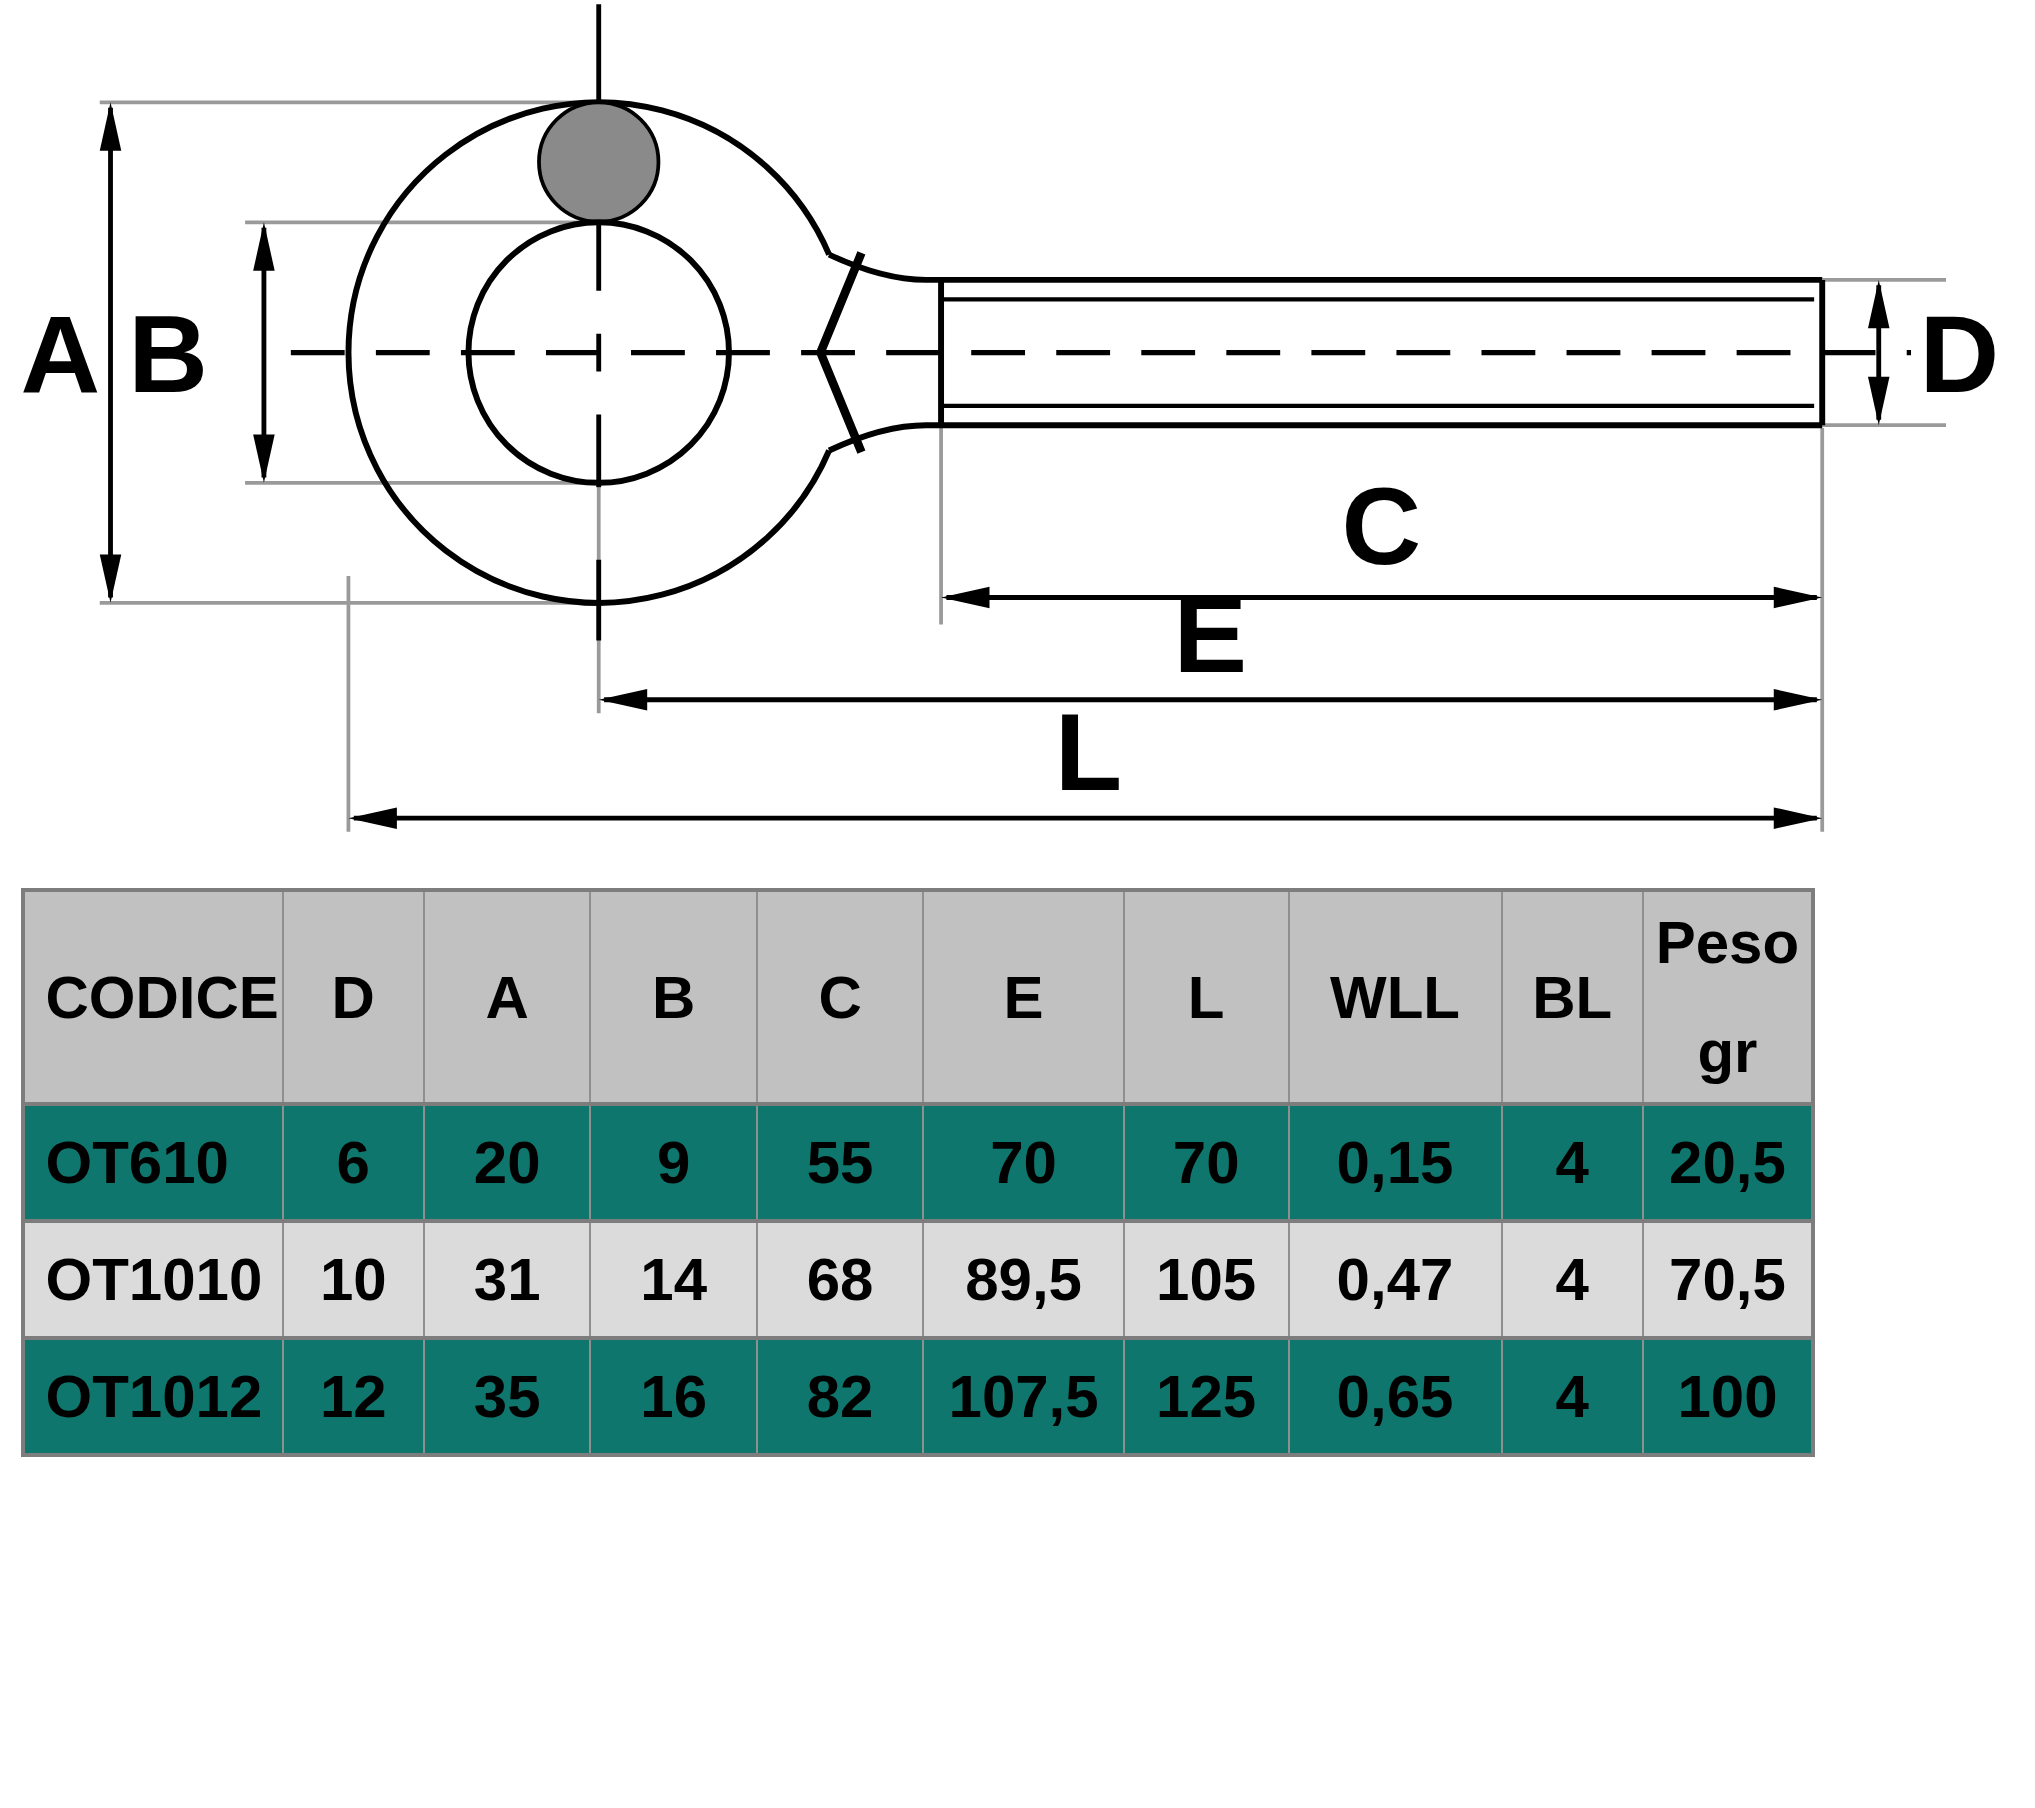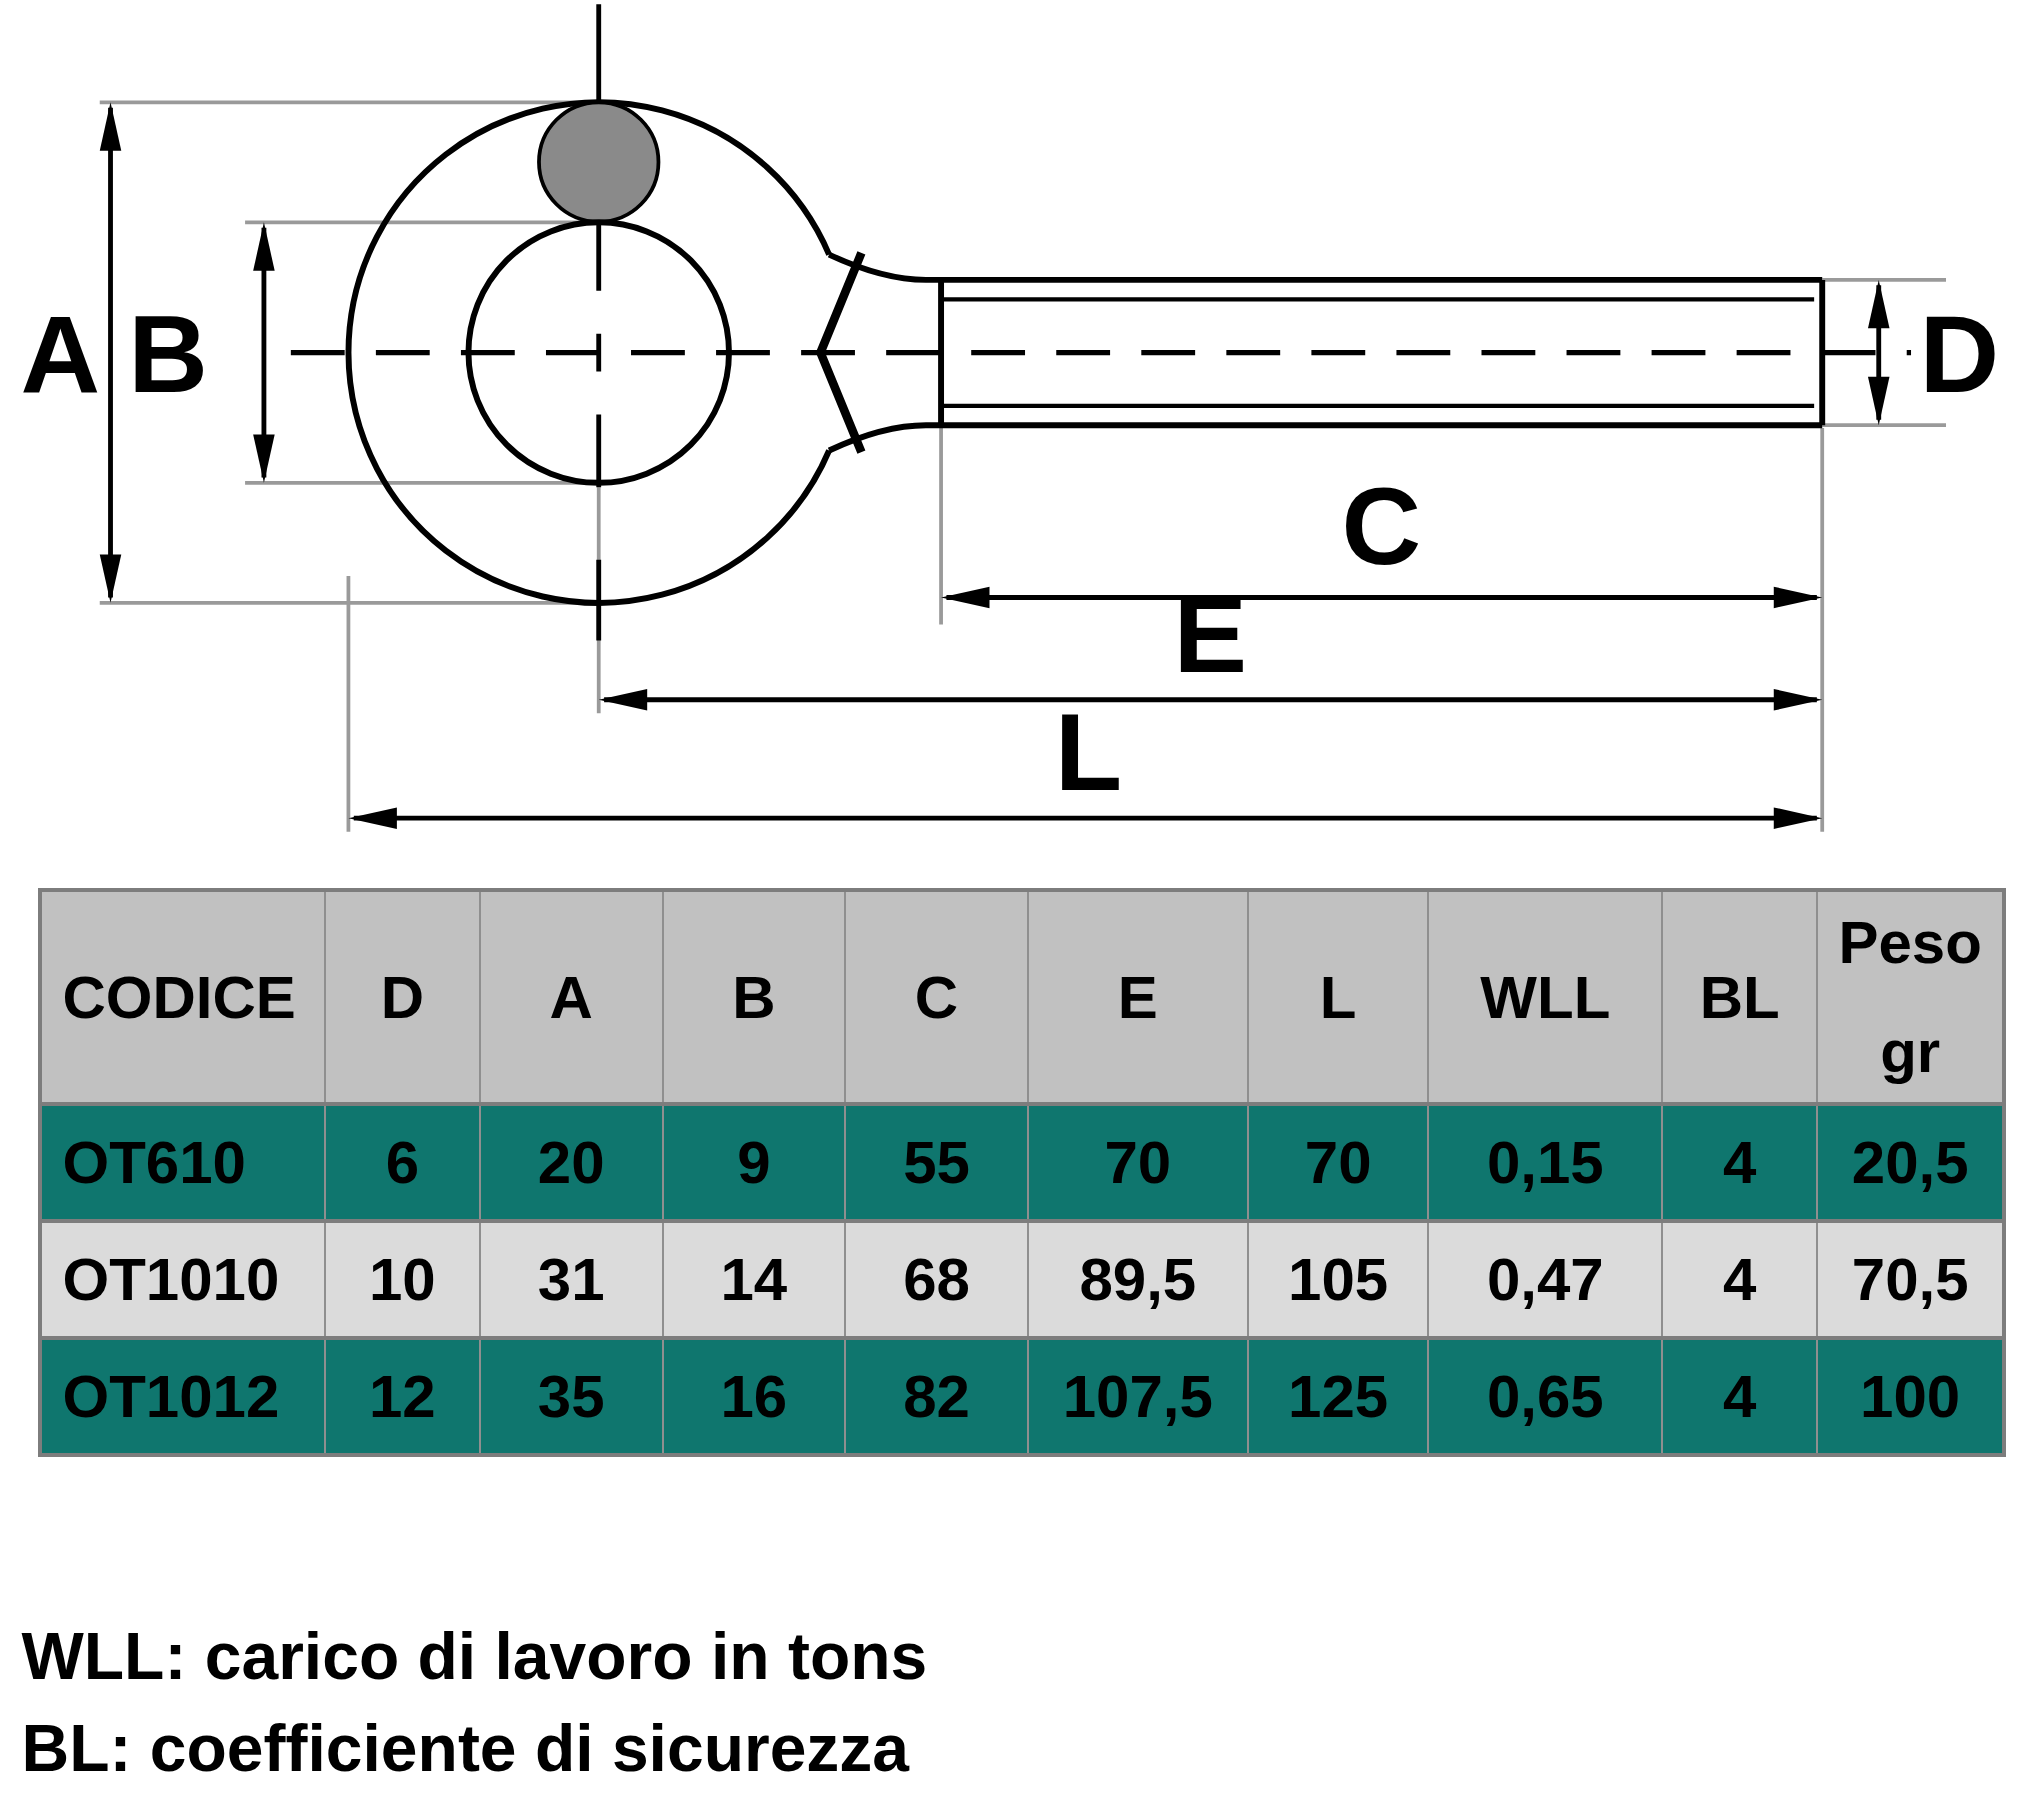--- a/index.html
+++ b/index.html
@@ -18,22 +18,22 @@
     width: 2035px; height: 872px;
   }
   .dim-label {
     font-family: "Liberation Sans", sans-serif;
     font-weight: 700;
     font-size: 205px;
     fill: #000000;
   }
   table.spec-table {
     position: absolute;
-    left: 38px; top: 888px;
-    width: 1968px;
+    left: 21px; top: 888px;
+    width: 1794px;
     border-collapse: collapse;
     table-layout: fixed;
     border: 4.8px solid #7d7d7d;
   }
   .spec-table th, .spec-table td {
     border-left: 2.2px solid #8f8f8f;
     border-right: 2.2px solid #8f8f8f;
     border-top: 4.8px solid #7d7d7d;
     border-bottom: 4.8px solid #7d7d7d;
     font-size: 60px;
@@ -204,19 +204,15 @@
         <td>82</td>
         <td>107,5</td>
         <td>125</td>
         <td>0,65</td>
         <td>4</td>
         <td>100</td>
       </tr>
     </tbody>
   </table>
 
-  <div class="footnotes">
-    <div>WLL: carico di lavoro in tons</div>
-    <div>BL: coefficiente di sicurezza</div>
-  </div>
 
 </div>
 
 
 </body></html>

